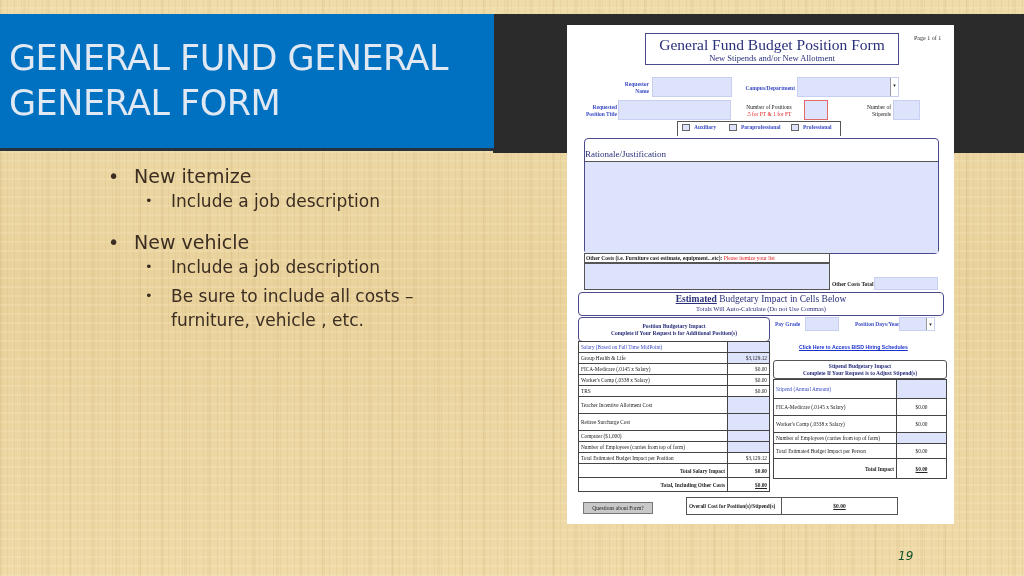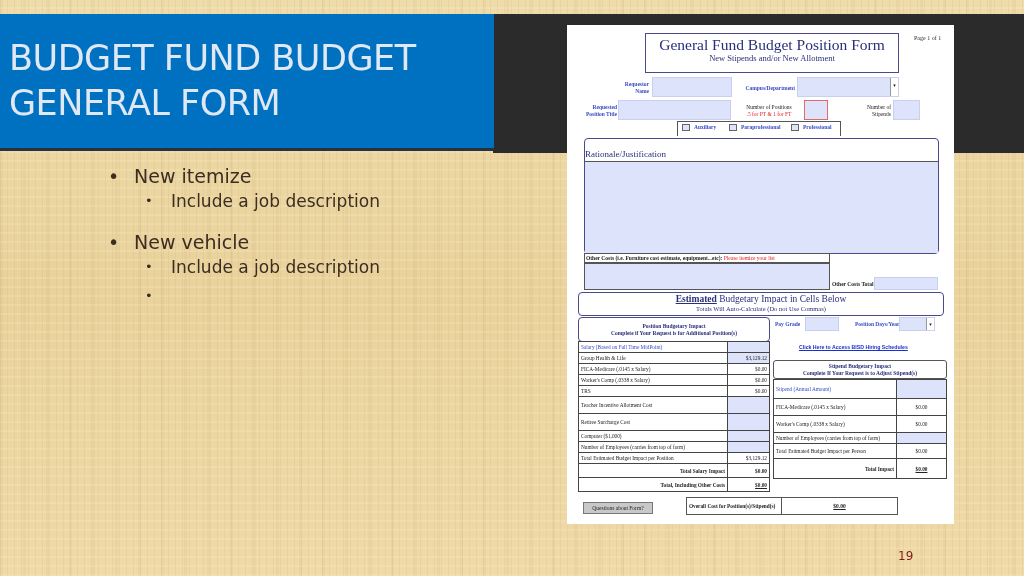--- a/index.html
+++ b/index.html
@@ -38,38 +38,38 @@
     color: #3b2d22;
   }
   .b1 { font-size: 19px; line-height: 26px; display: flex; }
   .b2 { font-size: 17px; line-height: 24px; display: flex; margin-left: 37px; }
   .b1 .dot, .b2 .dot { width: 26px; flex: none; }
   .b2 .dot { width: 26px; font-size: 13px; }
   .gap { height: 16px; }
   .gap2 { height: 5px; }
   .page-num {
     position: absolute; left: 898px; top: 549px;
-    font-family: "DejaVu Sans", sans-serif; font-size: 12px; color: #7f1d1d;
+    font-family: "DejaVu Sans", sans-serif; font-size: 12px; color: #14532d; font-style: italic;
   }
 
   
   .form {
     position: absolute; left: 567px; top: 25px; width: 387px; height: 499px;
     background: #ffffff;
     font-family: "Liberation Serif", serif;
     color: #222;
   }
   .fbox { position: absolute; border: 1px solid #555; background: #fff; }
   .field { position: absolute; background: #dde3fa; border: 1px solid #c8cff0; }
   .blue-lbl { position: absolute; color: #3a4bc4; font-weight: bold; font-size: 5.5px; line-height: 6.5px; text-align: right; }
   .lbl { position: absolute; font-size: 5.5px; line-height: 6.5px; color: #222; }
   .red { color: #e02020; }
   .navy { color: #2a2f7a; }
   .title-frame {
-    position: absolute; left: 78px; top: 8px; width: 254px; height: 40px;
+    position: absolute; left: 78px; top: 8px; width: 254px; height: 32px;
     border: 1px solid #4a4a8a; text-align: center;
   }
   .title-frame .t1 { font-size: 15.5px; line-height: 17px; color: #2a2f7a; margin-top: 2px; }
   .title-frame .t2 { font-size: 8.5px; line-height: 11px; color: #2a2f7a; }
   .pageof { position: absolute; left: 347px; top: 10px; font-size: 6px; color: #333; }
   .drop { position: absolute; right: 0; top: 0; width: 8px; height: 100%; background: #fff; border-left: 1px solid #999; font-size: 5px; text-align: center; line-height: 16px; }
   .chk { display: inline-block; width: 8px; height: 7px; border: 1px solid #666; background: #dde3fa; vertical-align: middle; margin-right: 4px; }
   .round { border-radius: 4px; border: 1px solid #4a4a8a; }
   table.tbl { position: absolute; border-collapse: collapse; font-size: 5.3px; }
   table.tbl td { border: 1px solid #444; padding: 0 2px; height: 11px; }
@@ -80,21 +80,21 @@
     background: #c8c8c8; border: 1px solid #777; font-size: 5.5px; text-align: center; line-height: 11px;
   }
 </style>
 </head>
 <body>
 
 <div class="dark-band"></div>
 
 <div class="title-box">
   <h1>
-    <span>BUDGET FUND BUDGET</span><br>
+    <span>GENERAL FUND GENERAL</span><br>
     <span>GENERAL FORM</span>
   </h1>
 </div>
 
 <div class="bullets">
   <div class="b1">
       <span class="dot">•</span>
       <span>New itemize</span>
     </div>
   <div class="b2">
@@ -106,20 +106,21 @@
       <span class="dot">•</span>
       <span>New vehicle</span>
     </div>
   <div class="b2">
       <span class="dot">•</span>
       <span>Include a job description</span>
     </div>
   <div class="gap2"></div>
   <div class="b2">
       <span class="dot">•</span>
+      <span><span>Be sure to include all costs –</span><br><span>furniture, vehicle , etc.</span></span>
     </div>
 </div>
 
 <div class="form">
   <div class="title-frame">
     <div class="t1">General Fund Budget Position  Form</div>
     <div class="t2">New Stipends and/or New Allotment</div>
   </div>
   <div class="pageof">Page 1 of 1</div>
 

